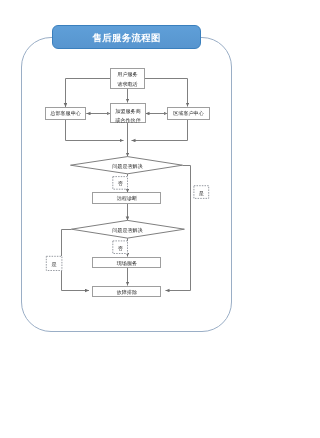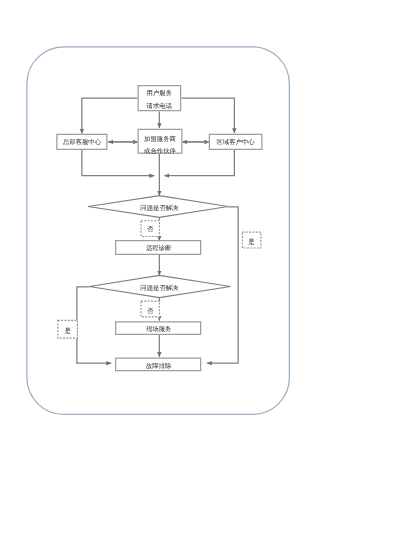--- a/index.html
+++ b/index.html
@@ -32,20 +32,21 @@
        font-size:5.2px;color:#2b2b2b;font-family:"Liberation Serif",serif;padding-top:2px;}
   #tagwires{position:absolute;left:0;top:0;pointer-events:none;}
 </style>
 </head>
 <body>
 
 <div id="stage">
 
   <div class="frame"></div>
 
+  <div class="title-pill">售后服务流程图</div>
 
   <svg id="wires" width="252" height="438" viewBox="0 0 252 438">
     <defs>
       <marker id="ah" markerWidth="6" markerHeight="6" refX="4" refY="1.8" orient="auto" markerUnits="strokeWidth">
         <path d="M0,0 L4,1.8 L0,3.6 z" fill="#6e6e6e"></path>
       </marker>
     </defs>
     <g stroke="#808080" stroke-width="1" stroke-linecap="butt" fill="none">
 
       <path d="M110.5,78.5 L65.5,78.5 L65.5,107" marker-end="url(#ah)"></path>

